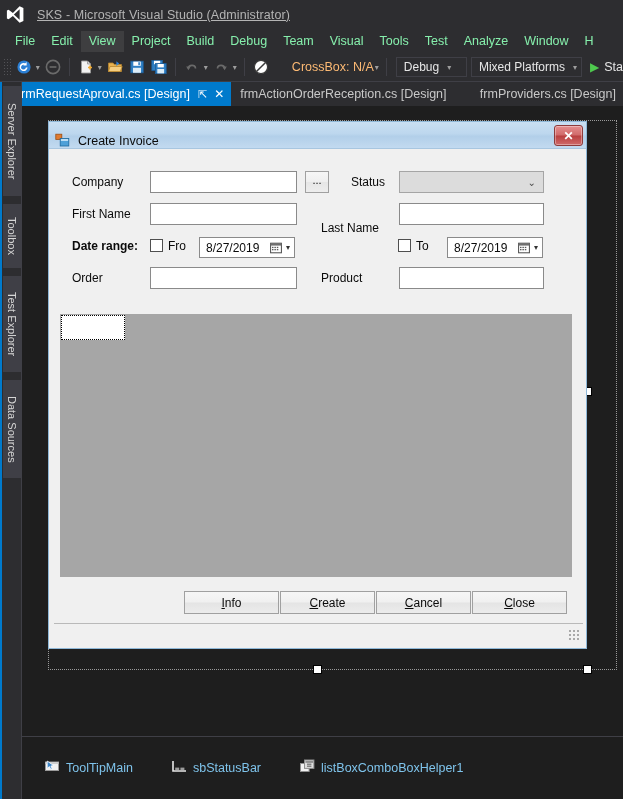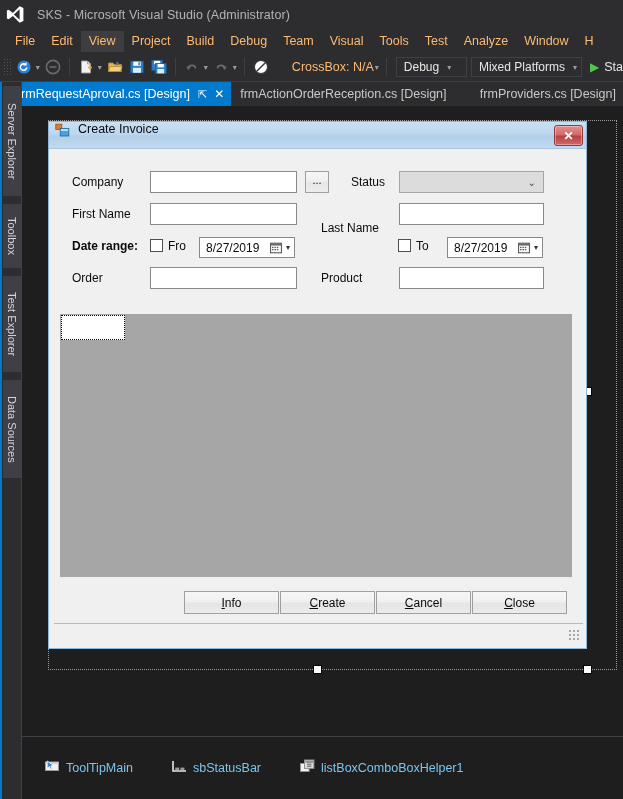--- a/index.html
+++ b/index.html
@@ -27,33 +27,34 @@
     width: 30px; height: 29px;
     display: flex; align-items: center; justify-content: center;
   }
   .vs-logo svg { display: block; }
   .title-text {
     color: #b4b4b4;
     font-size: 12.5px;
     letter-spacing: 0.1px;
     white-space: nowrap;
     margin-left: 7px;
+    text-decoration: underline;
   }
 
   
   .menubar {
     position: absolute; left: 0; top: 29px;
     width: 623px; height: 24px;
     background: #2d2d30;
     display: flex; align-items: center;
     padding-left: 7px;
     box-sizing: border-box;
   }
   .menu-item {
-    color: #fdba74;
+    color: #86efac;
     font-size: 12.5px;
     padding: 3px 8px 4px 8px;
     white-space: nowrap;
     cursor: default;
   }
   .menu-item.active {
     background: #3e3e40;
   }
 
   
@@ -186,22 +187,22 @@
     left: 26px; top: 15px;
     width: 539px; height: 528px;
     background: #f0f0f0;
     border: 1px solid #8fb8d8;
     box-sizing: border-box;
   }
   .wf-titlebar {
     height: 27px;
     background: linear-gradient(to bottom, #c9dff2 0%, #bdd7ee 45%, #b2cfe9 55%, #c2daf0 100%);
     border-bottom: 1px solid #a8c6e0;
-    display: flex; align-items: flex-start;
-    padding: 0 3px 7px 6px;
+    display: flex; align-items: flex-end;
+    padding: 0 3px 0 6px;
     box-sizing: border-box;
     position: relative;
   }
   .wf-icon { width: 16px; height: 16px; display:flex; align-items:center; }
   .wf-title {
     color: #0b0b0b; font-size: 12.5px; margin-left: 7px; white-space: nowrap;
   }
   .wf-close {
     position: absolute; right: 3px; top: 3px;
     width: 27px; height: 19px;

